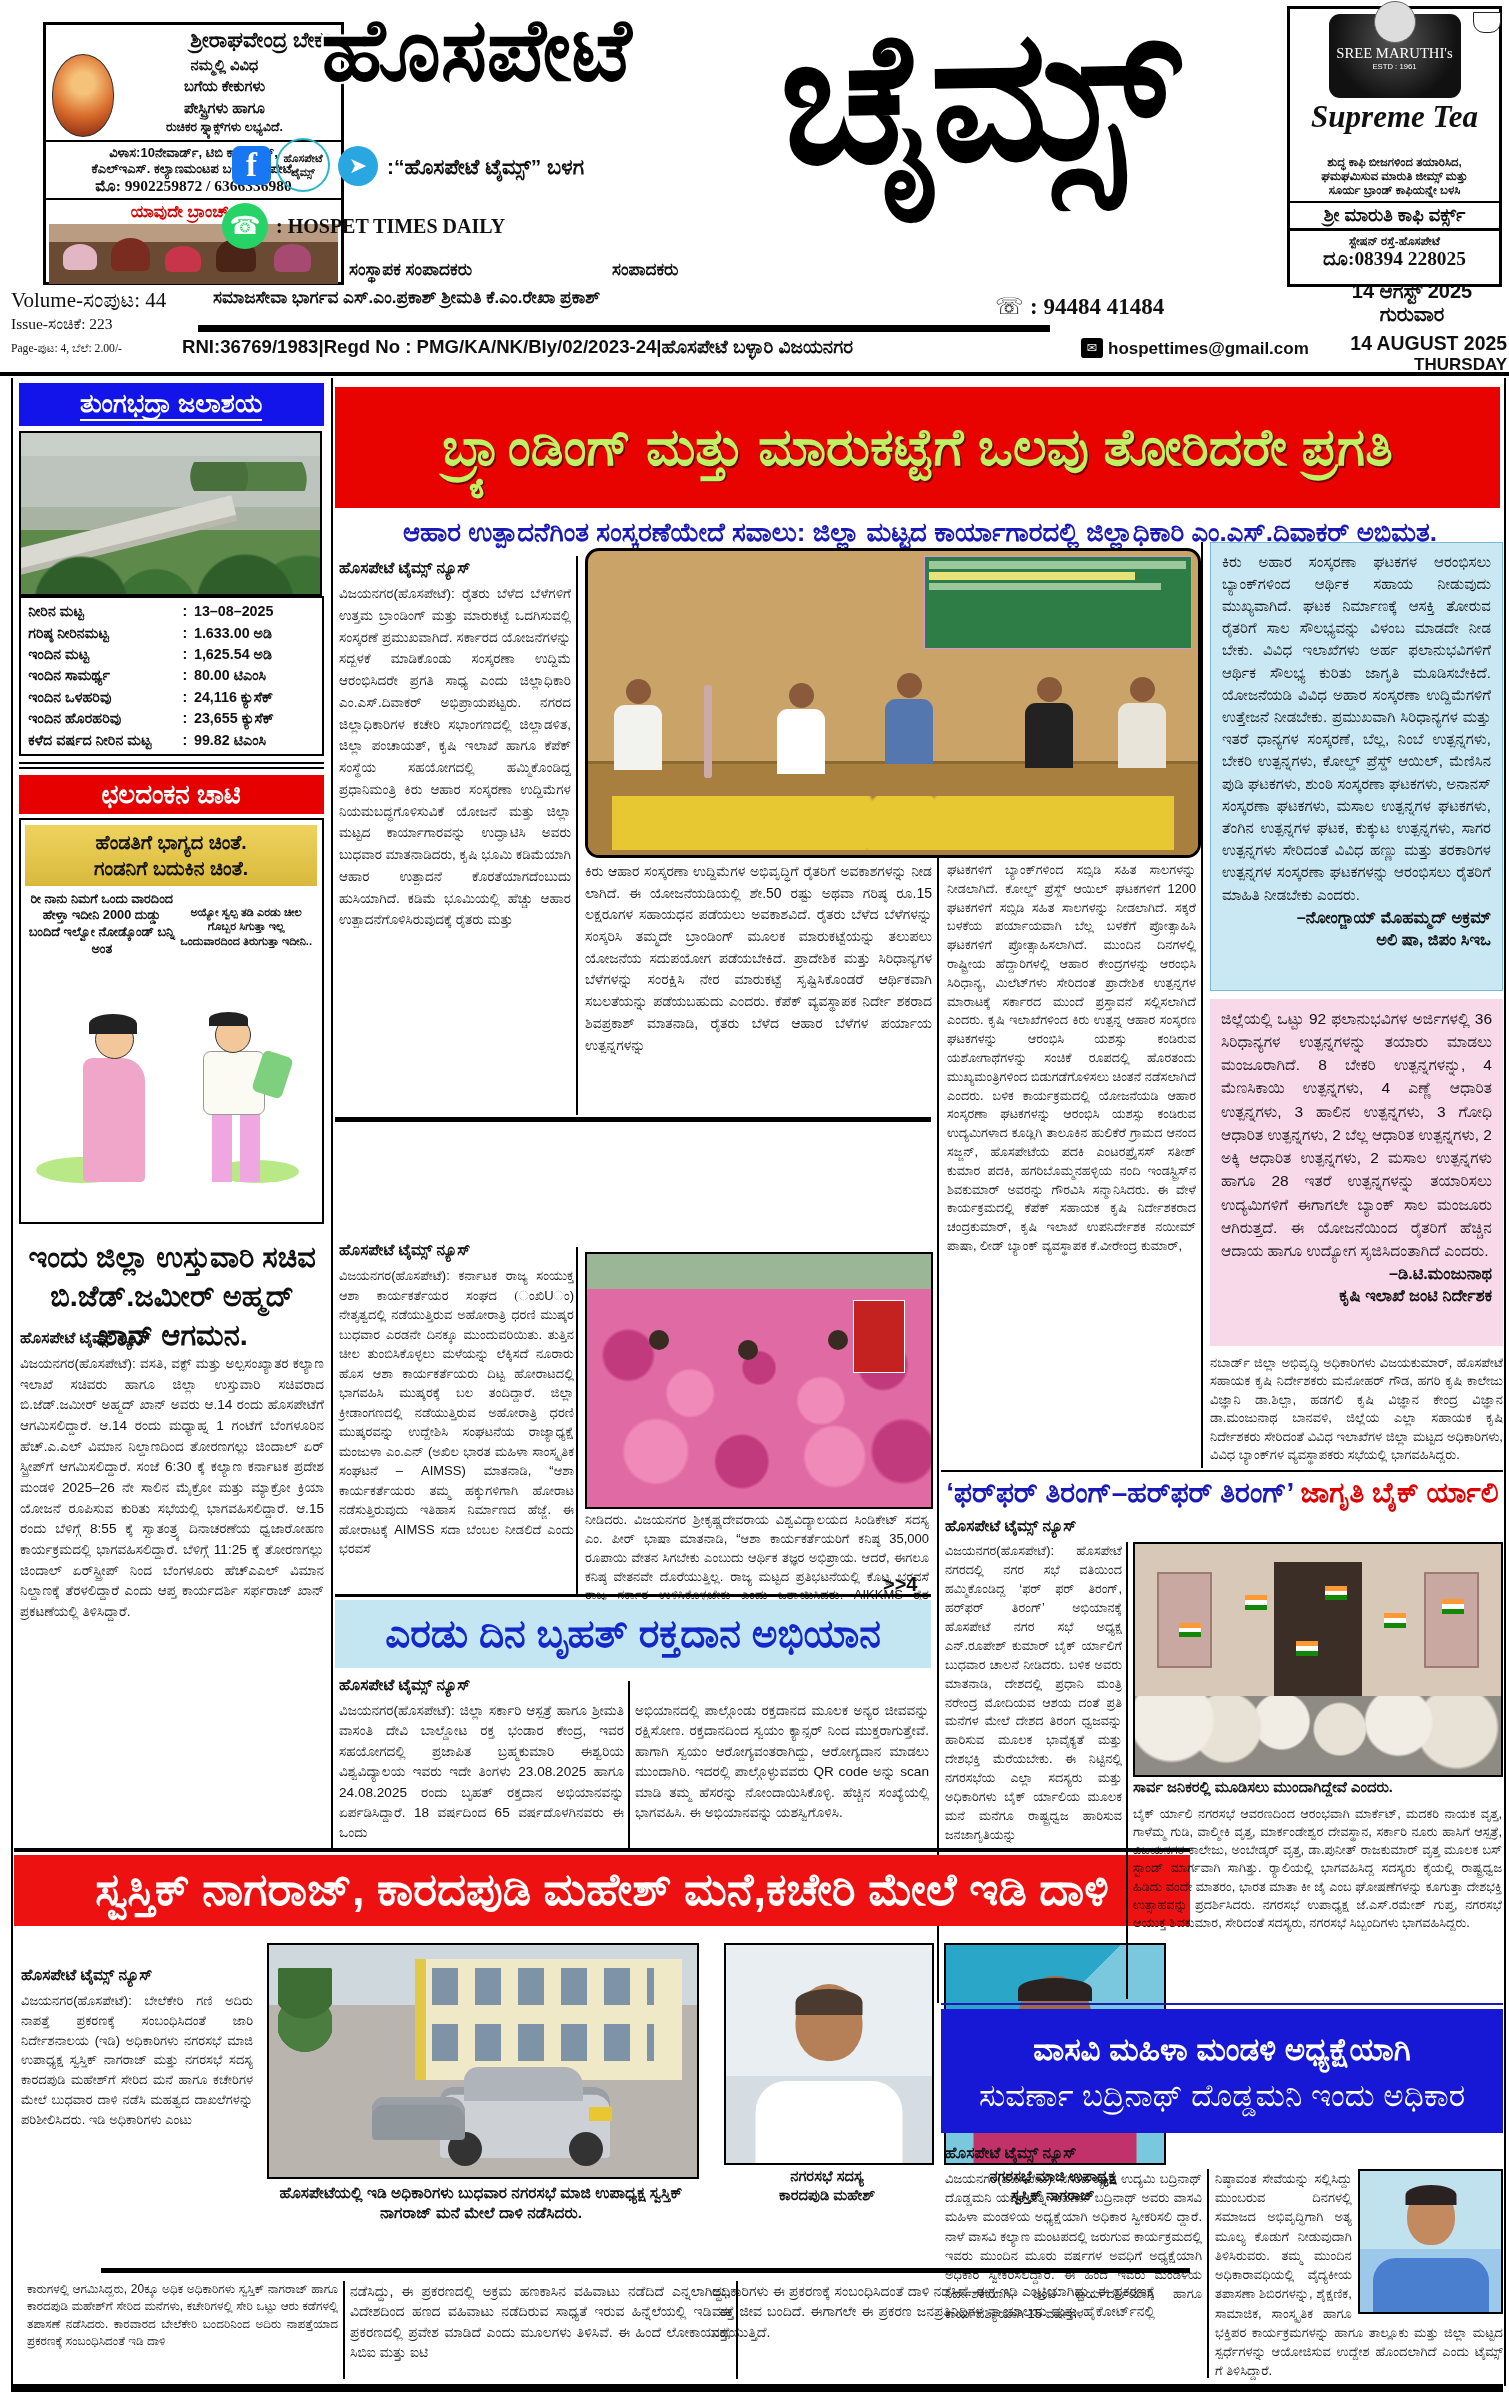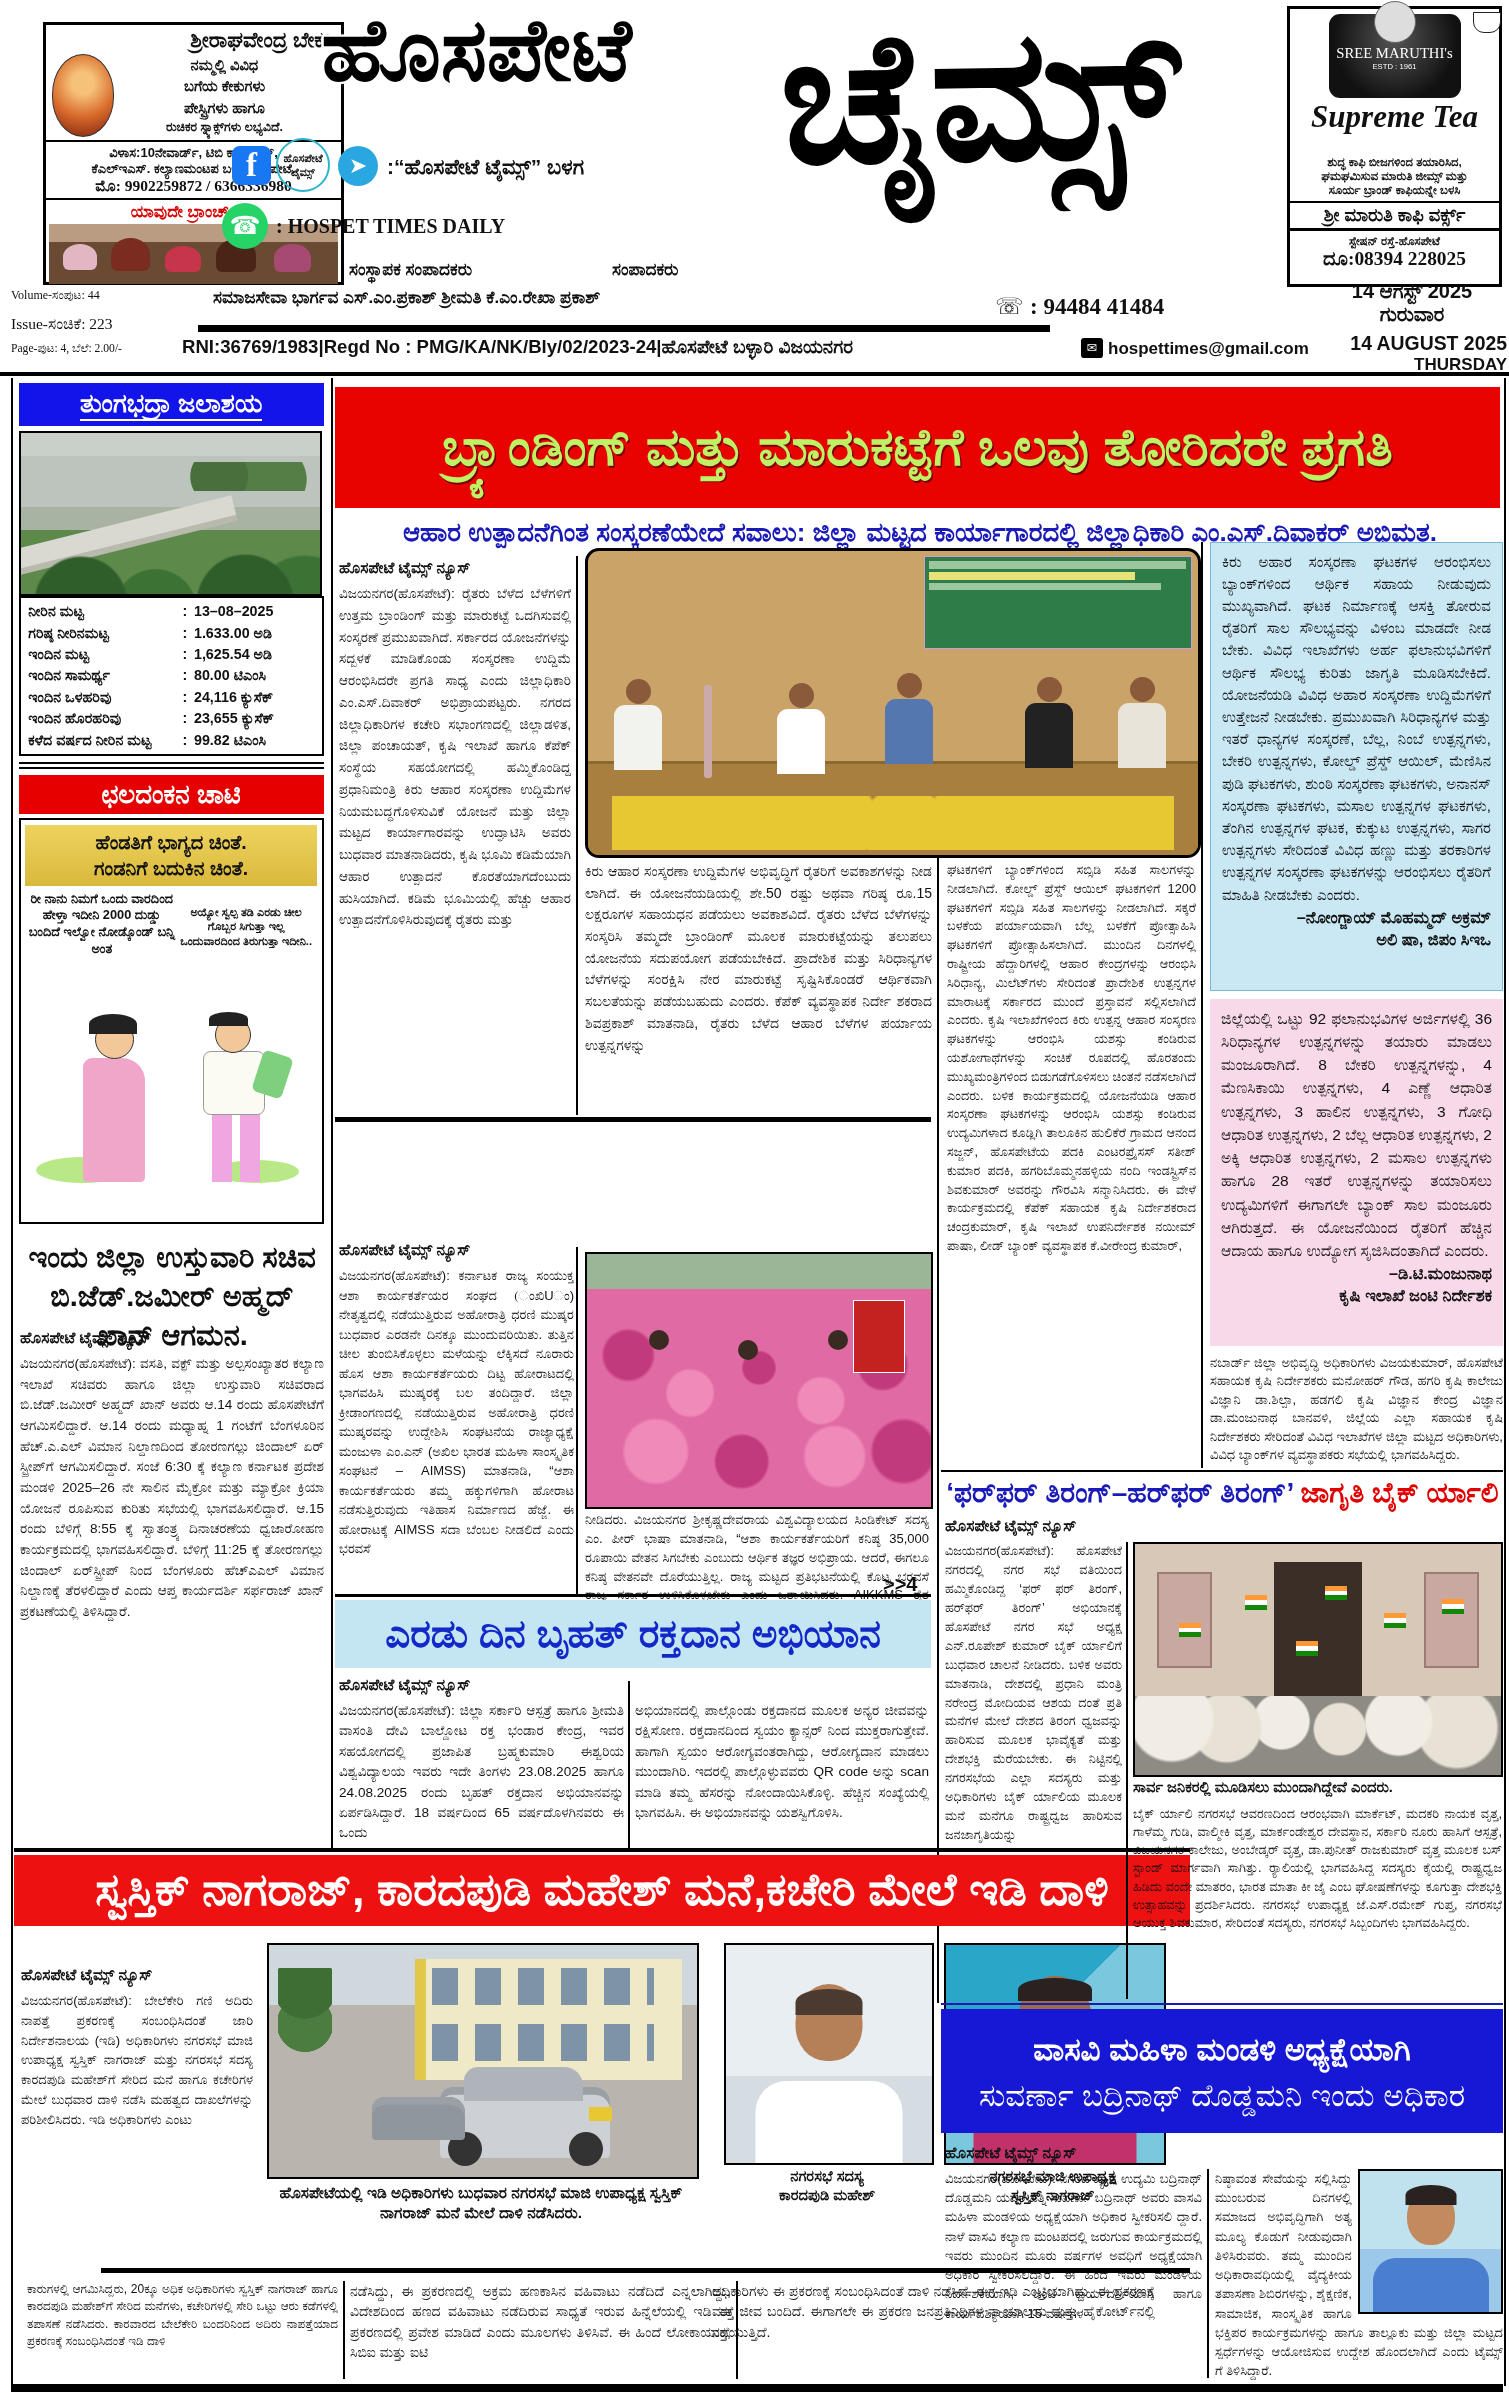--- a/index.html
+++ b/index.html
@@ -49,21 +49,21 @@
       <div style="color:#d60000;font-weight:bold;font-size:16.3px;text-align:center">ಯಾವುದೇ ಬ್ರಾಂಚ್ ಇಲ್ಲ</div>
       <div style="position:relative;margin:3.1px -3.1px 0 -3.1px;height:60px;background:linear-gradient(180deg,#b99c82 0 30%,#6b4a33 30% 100%);overflow:hidden">
         <div style="position:absolute;left:14px;top:20px;width:34px;height:26px;border-radius:50% 50% 6.2px 6.2px;background:#e3b6c4"></div>
         <div style="position:absolute;left:62px;top:14px;width:39px;height:33px;border-radius:50% 50% 6.2px 6.2px;background:#7a2c20"></div>
         <div style="position:absolute;left:116px;top:22px;width:36px;height:26px;border-radius:50% 50% 6.2px 6.2px;background:#c6354a"></div>
         <div style="position:absolute;left:167px;top:15.5px;width:40px;height:33px;border-radius:50% 50% 6.2px 6.2px;background:#4a2417"></div>
         <div style="position:absolute;left:225px;top:20px;width:37px;height:28px;border-radius:50% 50% 6.2px 6.2px;background:#a64a71"></div>
       </div>
     </div>
 
-    <div class="abs" style="left:11px;top:288px;font-size:12px;font-family:'Liberation Serif',serif">Volume-ಸಂಪುಟ: 44</div>
+    <div class="abs" style="left:11px;top:288px;font-size:21px;font-family:'Liberation Serif',serif">Volume-ಸಂಪುಟ: 44</div>
     <div class="abs" style="left:11px;top:315px;font-size:15.5px;font-family:'Liberation Serif',serif">Issue-ಸಂಚಿಕೆ: 223</div>
     <div class="abs" style="left:11px;top:342px;font-size:11.6px;font-family:'Liberation Serif',serif">Page-ಪುಟ: 4, ಬೆಲೆ: 2.00/-</div>
 
     <div class="abs outline" style="left:244px;top:6.2px;width:465px;text-align:center;font-size:87px;font-weight:900;line-height:1">ಹೊಸಪೇಟೆ</div>
     <div class="abs outline" style="left:682px;top:-7.7px;width:596px;text-align:center;font-size:182px;font-weight:900;line-height:1.15;transform:rotate(-1deg)">ಚೈಮ್ಸ್</div>
 
     <div class="abs" style="left:232px;top:146px;width:39px;height:39px;background:#1877f2;border-radius:7.7px;color:#fff;font-family:'Liberation Serif',serif;font-weight:bold;font-size:33px;text-align:center;line-height:39px">f</div>
     <div class="abs" style="left:276px;top:138px;width:54px;height:54px;border:2.3px solid #2ab5c9;border-radius:50%;text-align:center;font-weight:bold;font-size:11px;line-height:1.2;padding-top:12.4px;box-sizing:border-box">
       <div>ಹೊಸಪೇಟೆ</div>
       <div>ಟೈಮ್ಸ್</div>

